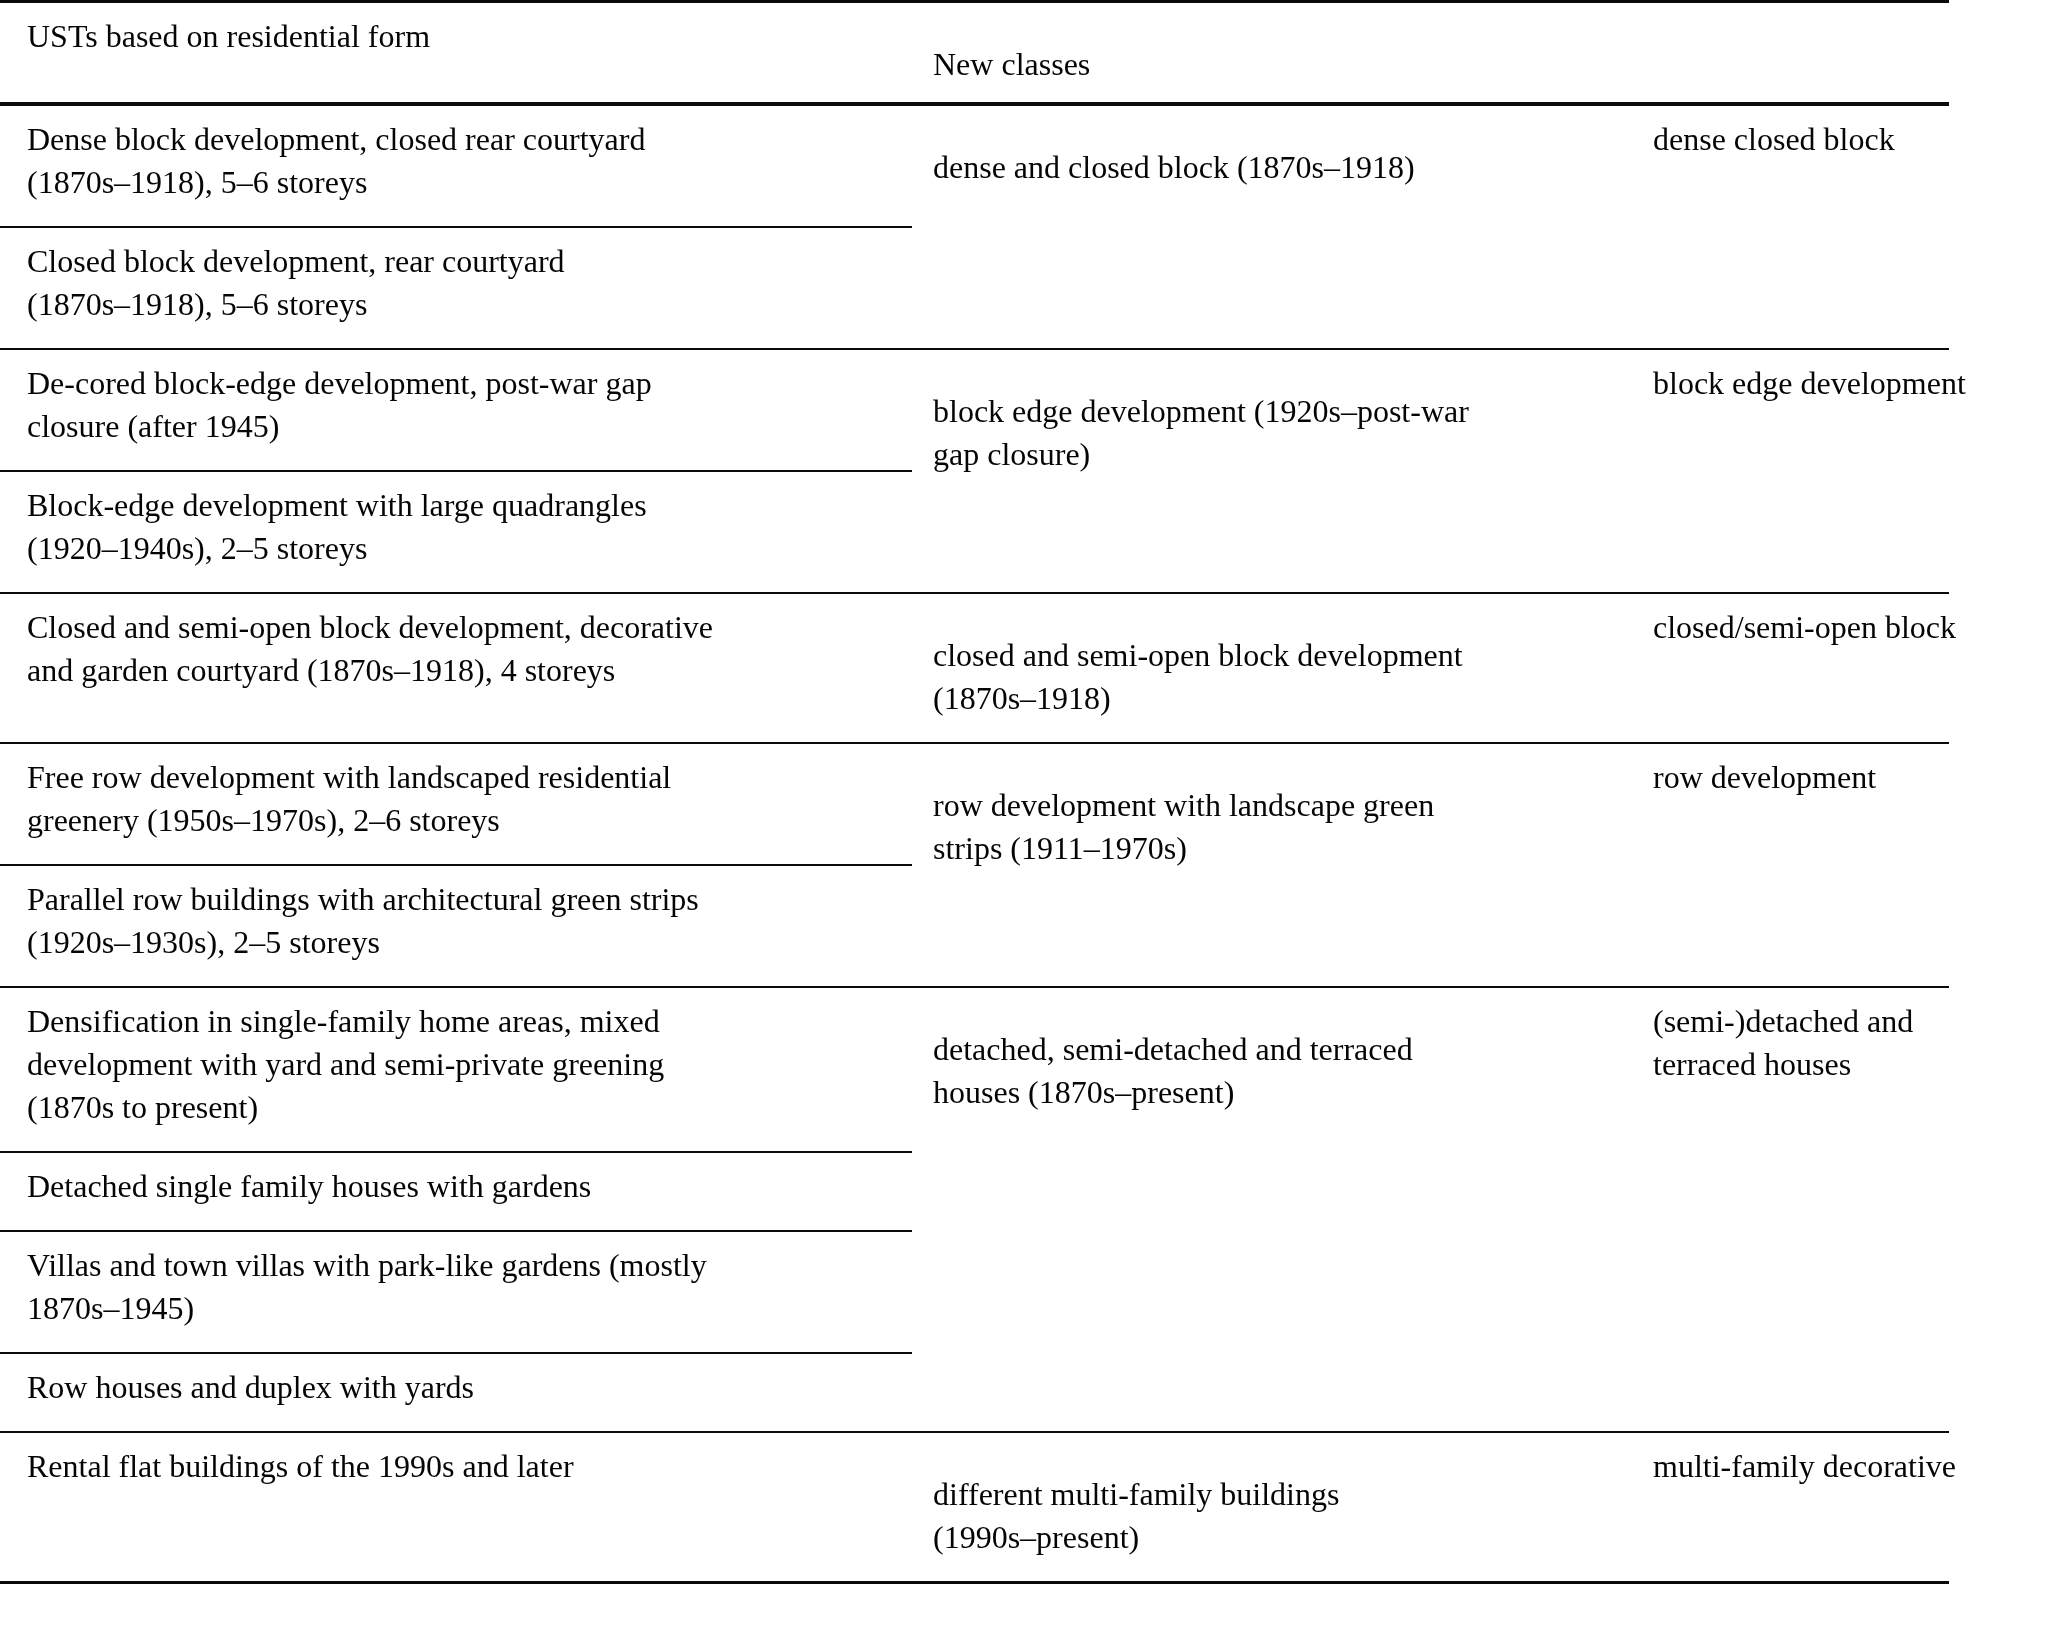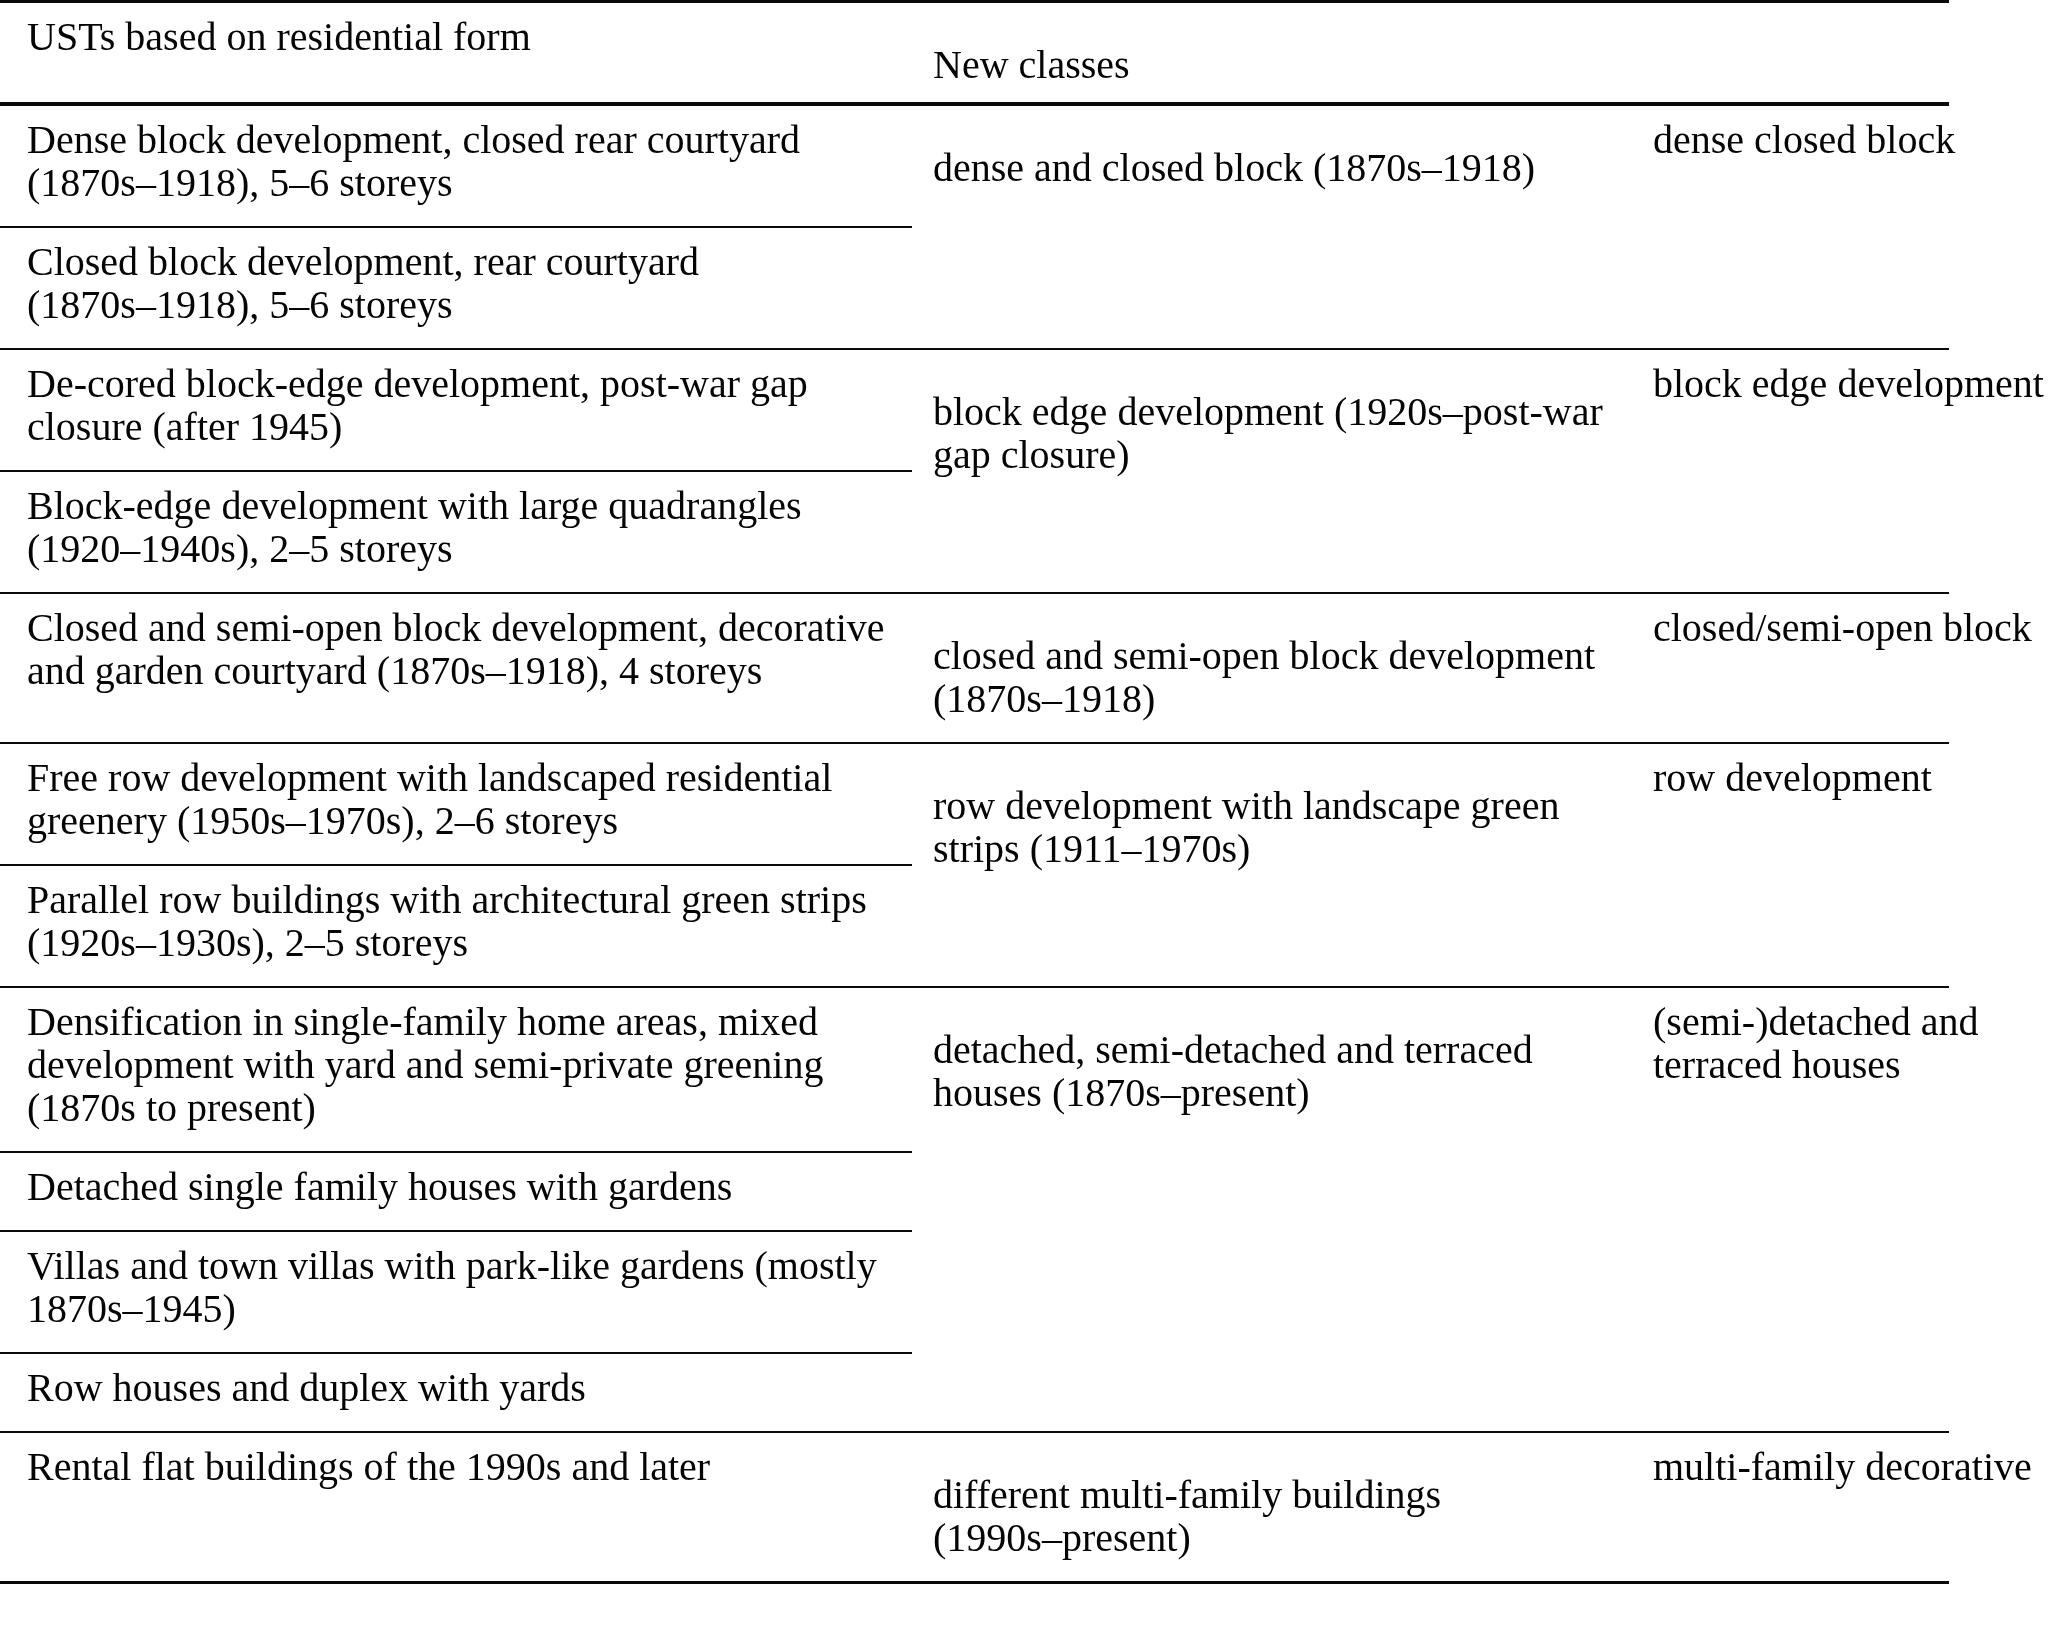--- a/index.html
+++ b/index.html
@@ -3,21 +3,21 @@
 <meta charset="utf-8">
 <style>
   * { box-sizing: border-box; }
   html, body { margin: 0; padding: 0; background: #ffffff; }
   .page {
     width: 1949px;
     min-height: 1629px;
     background: #ffffff;
     color: #050505;
     font-family: "Liberation Serif", "DejaVu Serif", serif;
-    font-size: 40px;
+    font-size: 32px;
     line-height: 43px;
   }
   .row {
     display: grid;
     grid-template-columns: 912px 738px 417px;
     align-items: start;
   }
   .cell {
     white-space: pre-line;
     padding-top: 12px;

